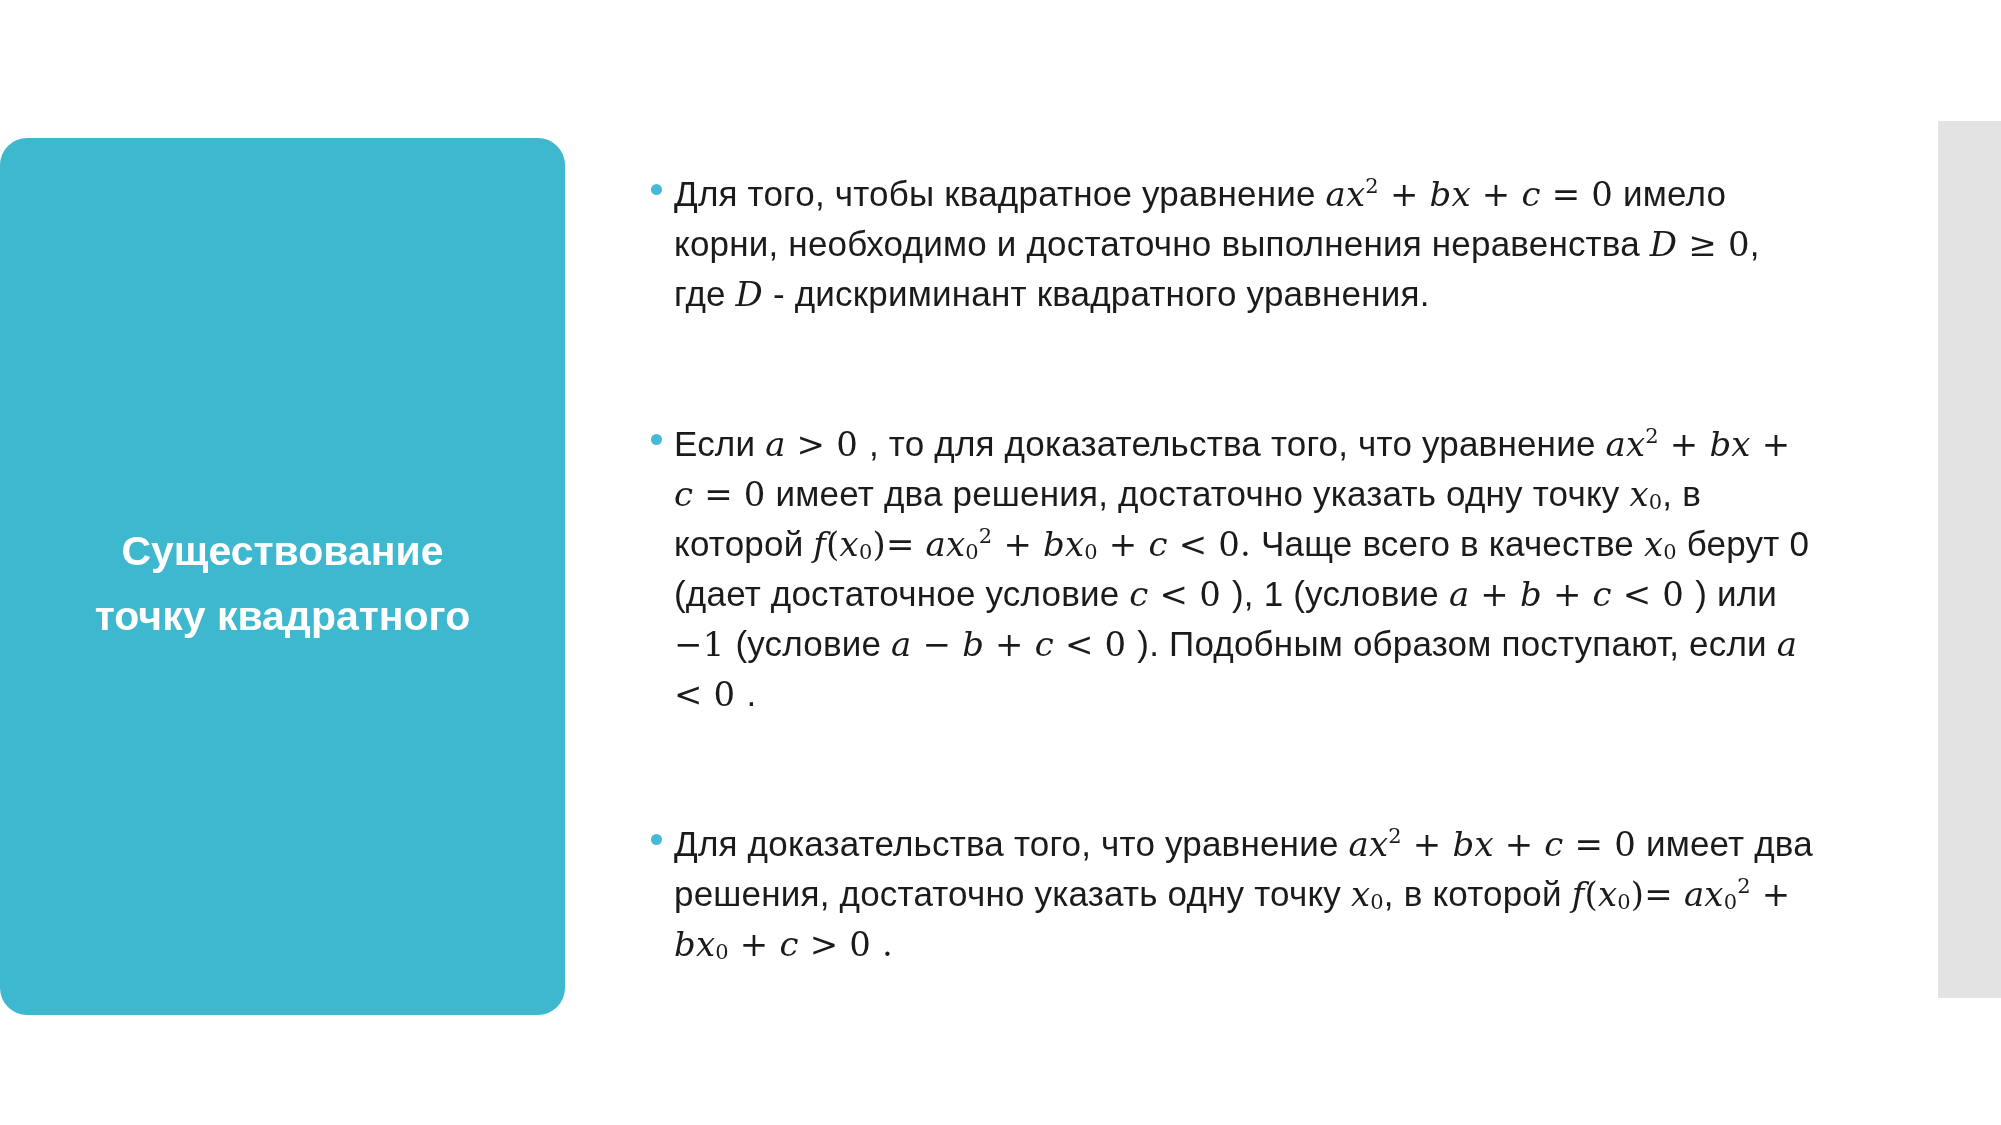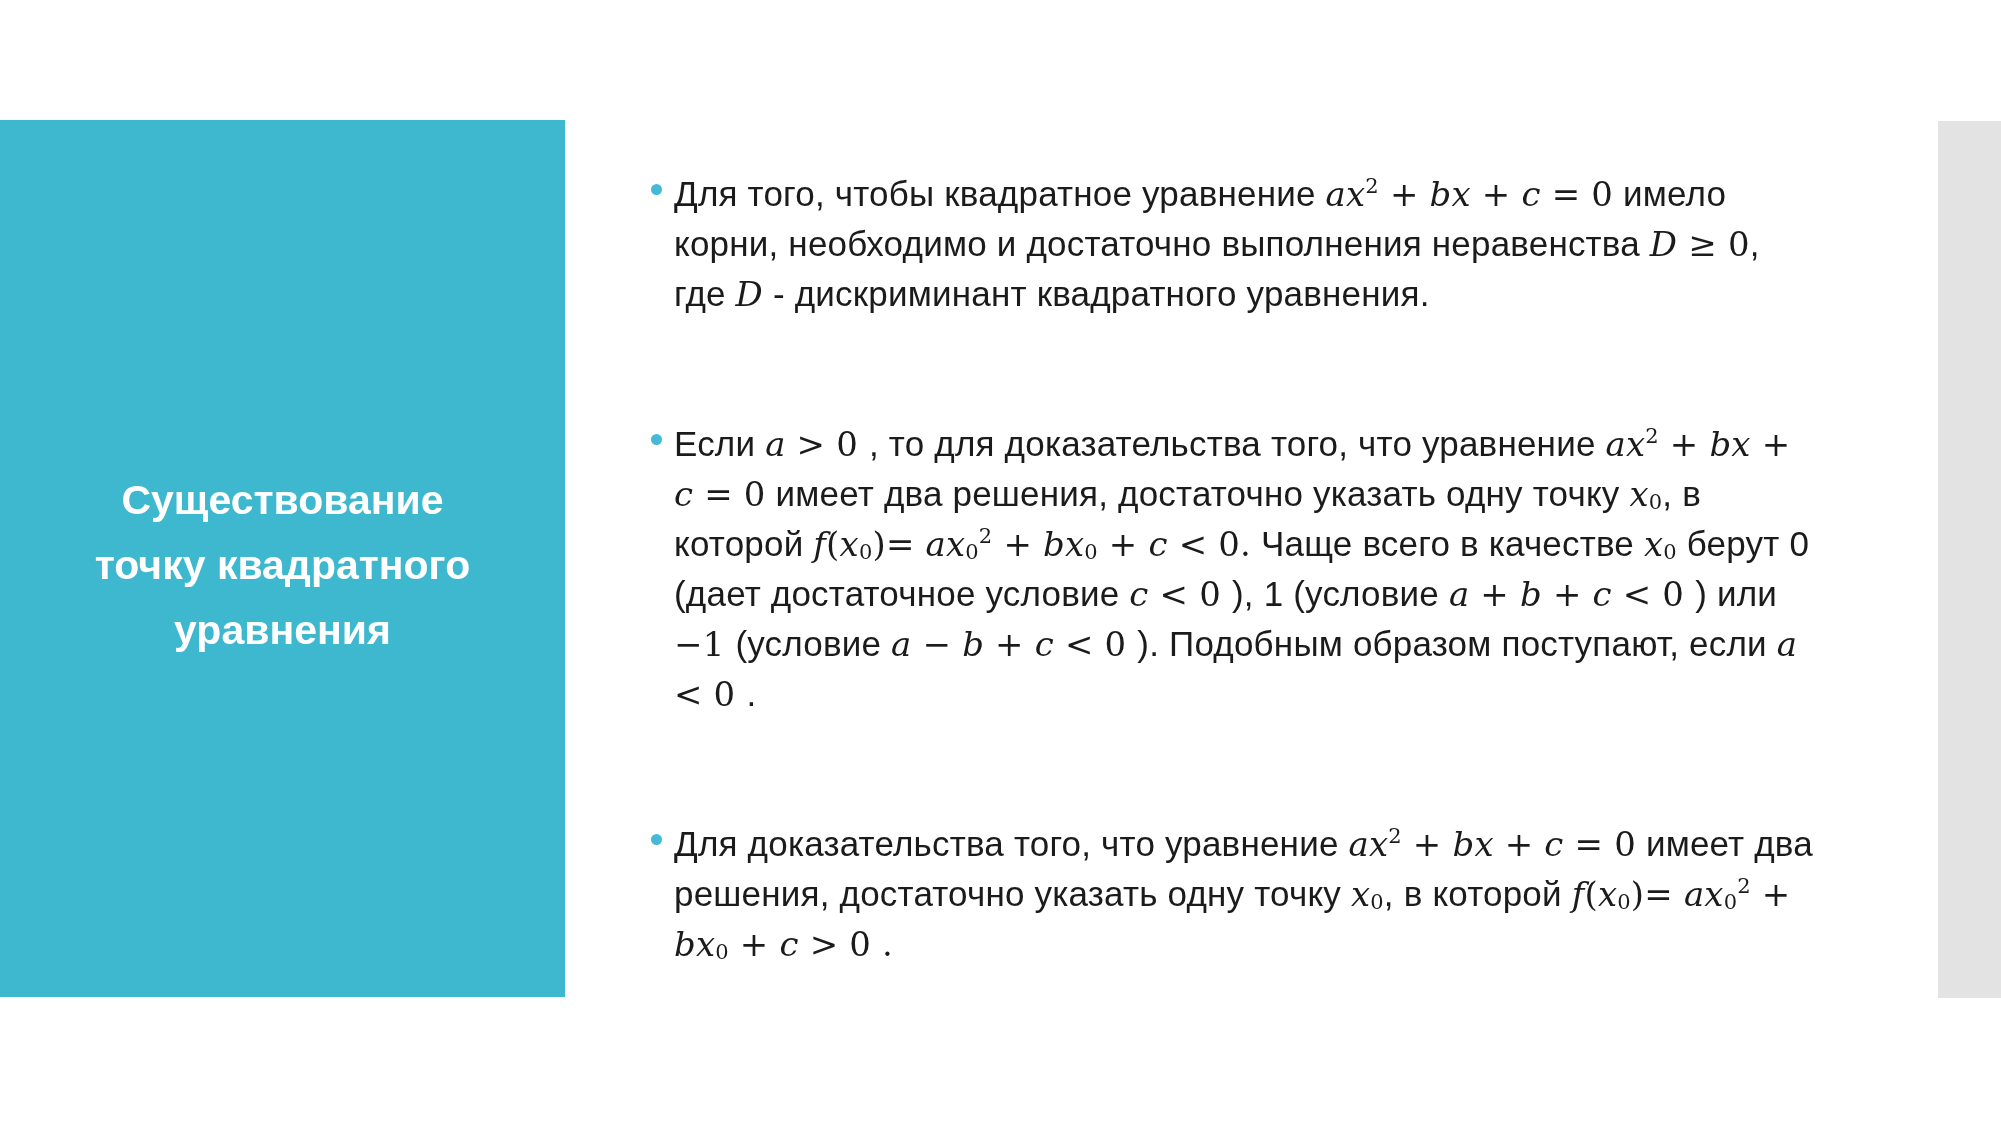--- a/index.html
+++ b/index.html
@@ -19,26 +19,27 @@
     overflow:hidden;
   }
   .slide{
     position:relative;
     width:2001px;height:1125px;
     background:var(--bg);
   }
   
   .title-panel{
     position:absolute;
-    left:0;top:120px;
+    left:0;top:138px;
     width:565px;height:877px;
     background:var(--accent);
     display:flex;
     align-items:center;
     justify-content:center;
+    border-radius:27px;
   }
   .slide-title{
     transform:translateY(7px);
     width:100%;
     text-align:center;
     color:var(--title);
     font-weight:bold;
     font-size:41px;
     line-height:65px;
     font-family:"Liberation Sans",sans-serif;
@@ -92,21 +93,20 @@
 </style>
 </head>
 <body>
 
 <div class="slide">
 
   <div class="title-panel">
     <div class="slide-title">
       <div>Существование</div>
       <div>точку квадратного</div>
-      <div>уравнения</div>
     </div>
   </div>
 
   <div class="content">
     <div class="bullet">
       <span class="dot"></span>
       <span class="bullet-text"><span class="seg-t">Для того, чтобы квадратное уравнение </span><span class="seg-i">ax</span><span class="seg-sup">2</span><span class="seg-m"> + </span><span class="seg-i">bx</span><span class="seg-m"> + </span><span class="seg-i">c</span><span class="seg-m"> = 0</span><span class="seg-t"> имело корни, необходимо и достаточно выполнения неравенства </span><span class="seg-i">D</span><span class="seg-m"> ≥ 0</span><span class="seg-t">, где </span><span class="seg-i">D</span><span class="seg-t"> -  дискриминант квадратного уравнения.</span></span>
     </div>
     <div class="bullet">
       <span class="dot"></span>

